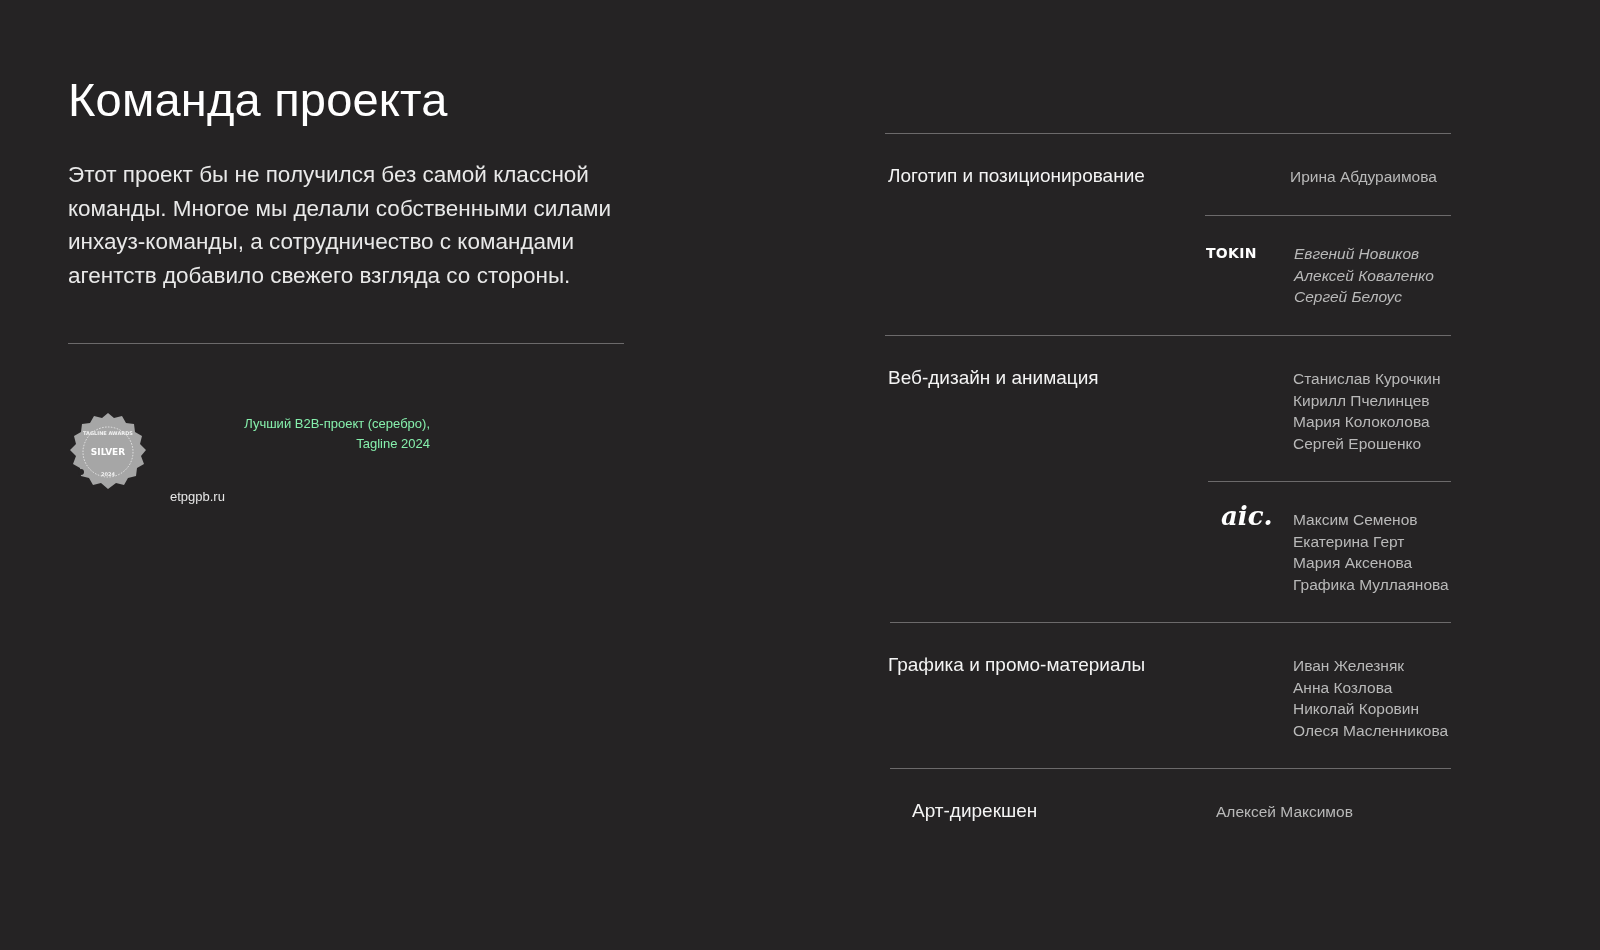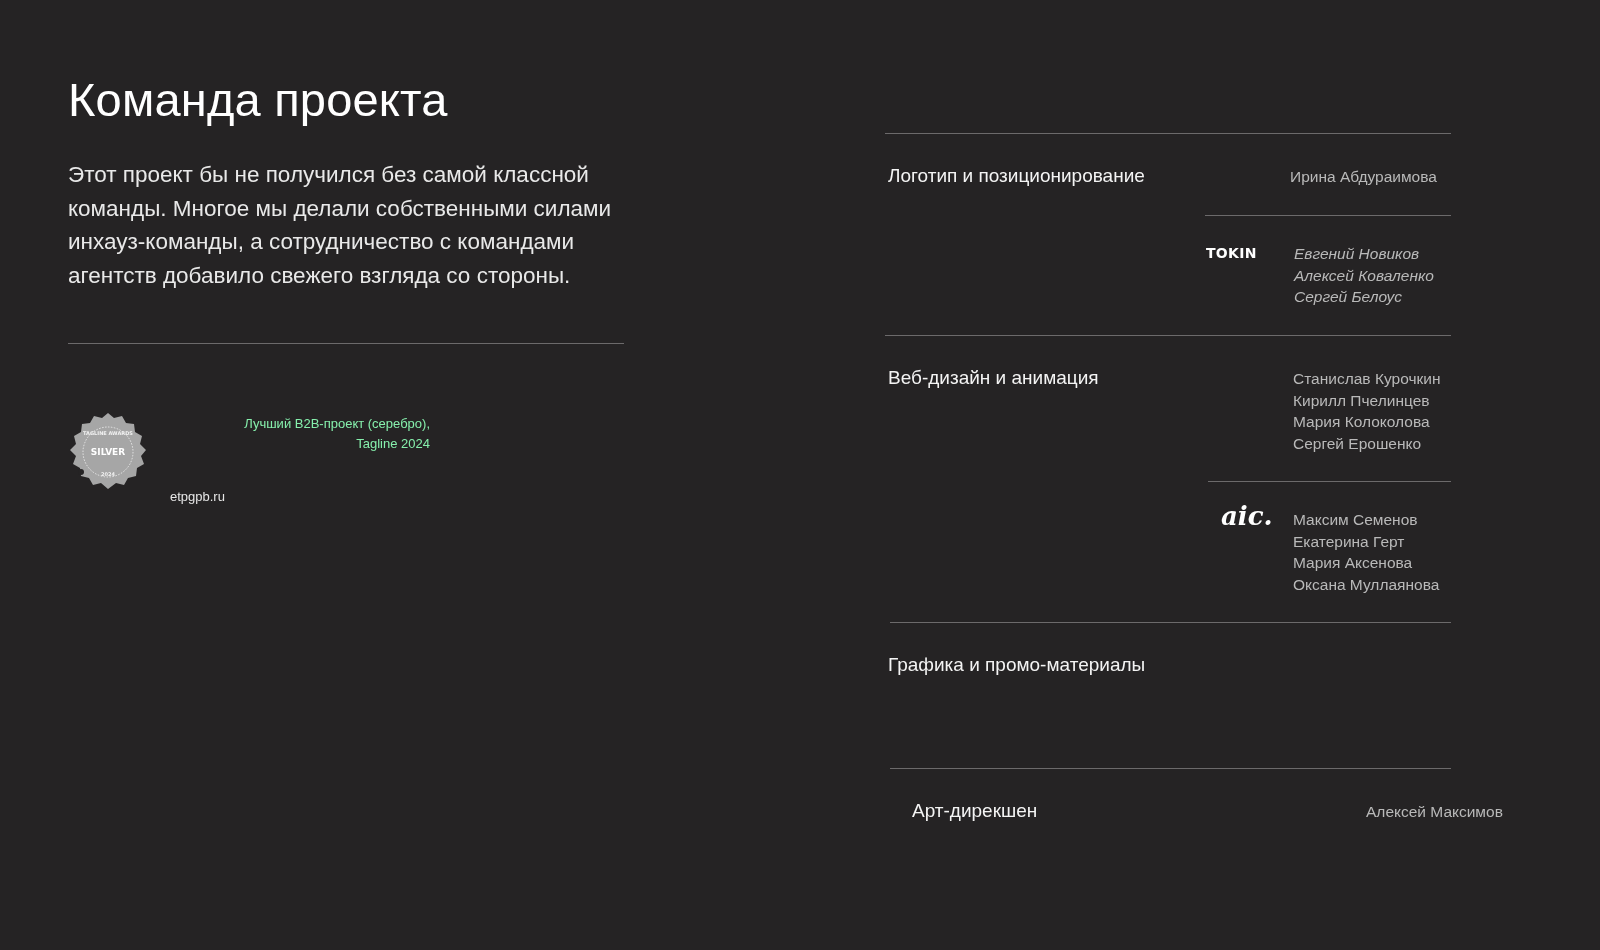--- a/index.html
+++ b/index.html
@@ -107,25 +107,31 @@
     <li>Кирилл Пчелинцев</li>
     <li>Мария Колоколова</li>
     <li>Сергей Ерошенко</li>
   </ul>
   <div class="hline" style="left:1208px; top:481px; width:243px;"></div>
   <div class="logo-aic">aic.</div>
   <ul class="names" style="left:1293px; top:509px;">
     <li>Максим Семенов</li>
     <li>Екатерина Герт</li>
     <li>Мария Аксенова</li>
-    <li>Оксана Муллаянова</li>
+    <li>Графика Муллаянова</li>
   </ul>
   <div class="hline" style="left:890px; top:622px; width:561px;"></div>
 
   <div class="section-title" style="left:888px; top:653px;">Графика и промо-материалы</div>
+  <ul class="names" style="left:1293px; top:655px;">
+    <li>Иван Железняк</li>
+    <li>Анна Козлова</li>
+    <li>Николай Коровин</li>
+    <li>Олеся Масленникова</li>
+  </ul>
   <div class="hline" style="left:890px; top:768px; width:561px;"></div>
 
   <div class="section-title" style="left:893px; top:799px;margin-left:19px;">Арт-дирекшен</div>
-  <ul class="names" style="left:1366px; top:801px;text-align:right;">
+  <ul class="names" style="left:1216px; top:801px;text-align:right;">
     <li>Алексей Максимов</li>
   </ul>
 
 </div>
 
 </body></html>

